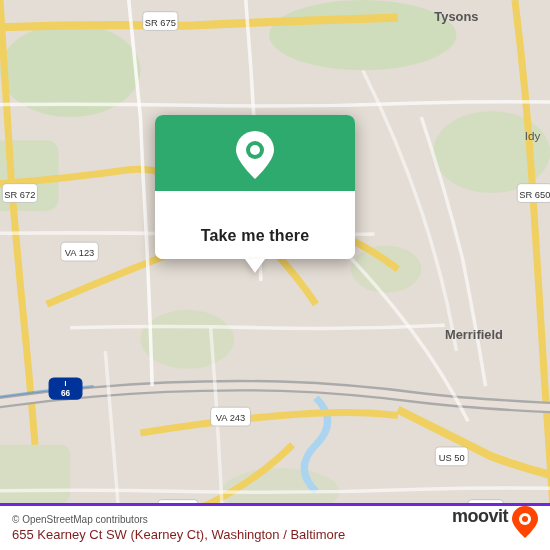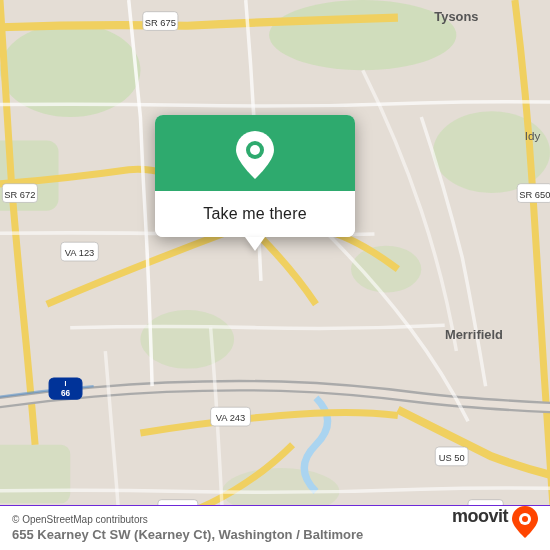--- a/index.html
+++ b/index.html
@@ -61,25 +61,26 @@
       justify-content: center;
     }
 
     .popup-button {
       width: 100%;
       padding: 14px 0;
       background: #ffffff;
       border: none;
       border-radius: 0 0 8px 8px;
       font-size: 16px;
-      font-weight: 400;
+      font-weight: 700;
       color: #222;
       cursor: pointer;
       text-align: center;
       letter-spacing: 0.01em;
+      margin-top: 22px;
     }
 
     
     .popup-card::after {
       content: '';
       position: absolute;
       bottom: -14px;
       left: 50%;
       transform: translateX(-50%);
       border-left: 10px solid transparent;
@@ -89,34 +90,34 @@
     }
 
     
     .bottom-bar {
       position: absolute;
       bottom: 0;
       left: 0;
       right: 0;
       background: #ffffff;
       padding: 8px 12px 8px 12px;
-      border-top: 1px solid #6d28d9;
+      border-top: 3px solid #6d28d9;
       z-index: 10;
     }
 
     .osm-credit {
       font-size: 10px;
       color: #555;
       margin-bottom: 2px;
     }
 
     .address-line {
       font-size: 13px;
-      color: #737373;
-      font-weight: 700;
+      color: #7f1d1d;
+      font-weight: 400;
     }
 
     
     .moovit-logo {
       position: absolute;
       bottom: 12px;
       right: 12px;
       display: flex;
       gap: 4px;
       z-index: 11;

